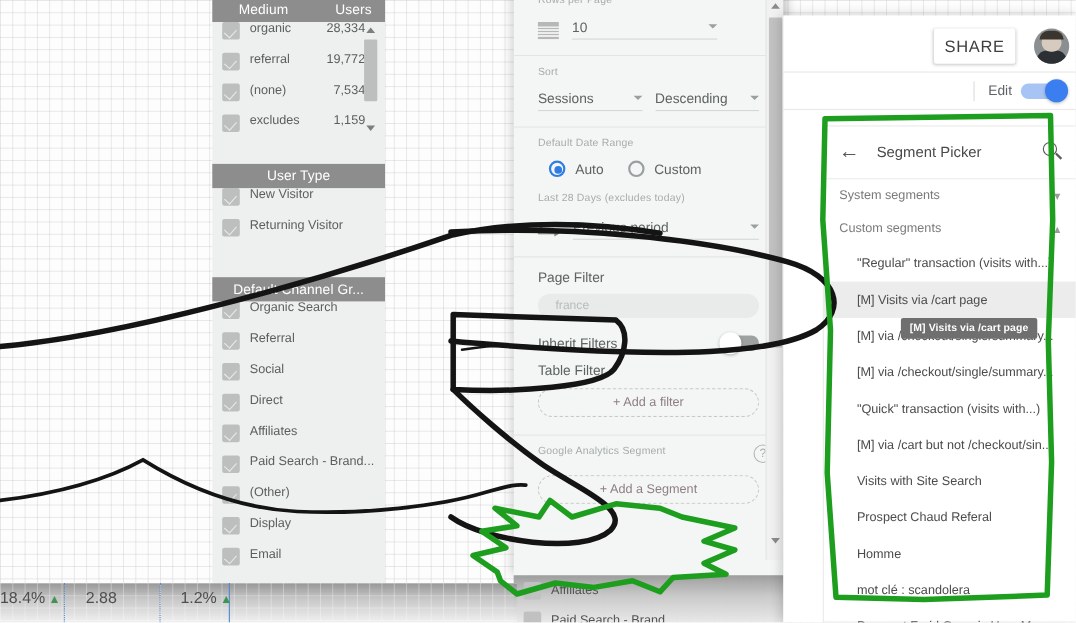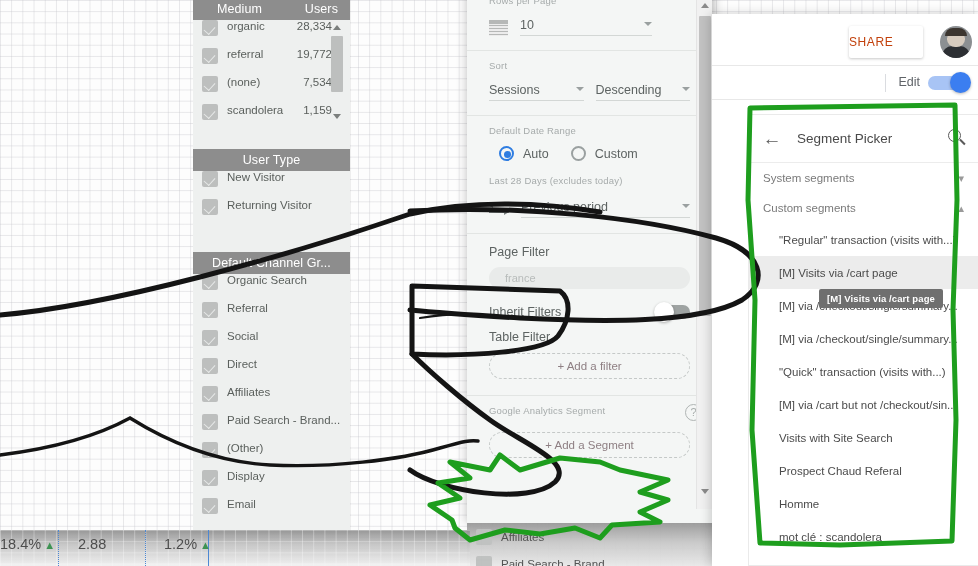--- a/index.html
+++ b/index.html
@@ -156,22 +156,22 @@
   }
   
   #right-win{
     position:absolute; left:712px; top:14px; width:266px; height:552px;
     background:#fff; box-shadow:-2px 0 10px rgba(0,0,0,.18);
   }
   #rw-topbar{ height:52px; border-bottom:1px solid #e8e8e8; position:relative; }
   #share-btn{
     position:absolute; right:55px; top:12px; width:74px; height:32px;
     background:#fff; border-radius:2px; box-shadow:0 1px 3px rgba(0,0,0,.22);
-    display:flex; align-items:center; justify-content:flex-start;
-    font-size:12px; color:#c2410c; letter-spacing:.6px;
+    display:flex; align-items:center; justify-content:center;
+    font-size:15px; color:#404040; letter-spacing:.6px;
   }
   #avatar{
     position:absolute; right:6px; top:12px; width:32px;height:32px;border-radius:50%;
     overflow:hidden; background:#8b8f92;
   }
   #avatar .face{
     position:absolute; left:7px; top:4px; width:18px; height:17px;
     border-radius:50% 50% 45% 45%; background:#d6cbbe;
   }
   #avatar .hair{
@@ -279,21 +279,21 @@
     <span class="lbl">referral</span>
     <span class="val">19,772</span>
   </div>
   <div class="row">
     <span class="cb"></span>
     <span class="lbl">(none)</span>
     <span class="val">7,534</span>
   </div>
   <div class="row">
     <span class="cb"></span>
-    <span class="lbl">scandolera</span>
+    <span class="lbl">excludes</span>
     <span class="val">1,159</span>
   </div>
 
   <div id="medium-scroll">
     <div class="arrow up"></div>
     <div class="thumb"></div>
     <div class="arrow dn" style="position:absolute;bottom:0;"></div>
   </div>
 
   <div class="grp-header" style="margin-top:17px;">

